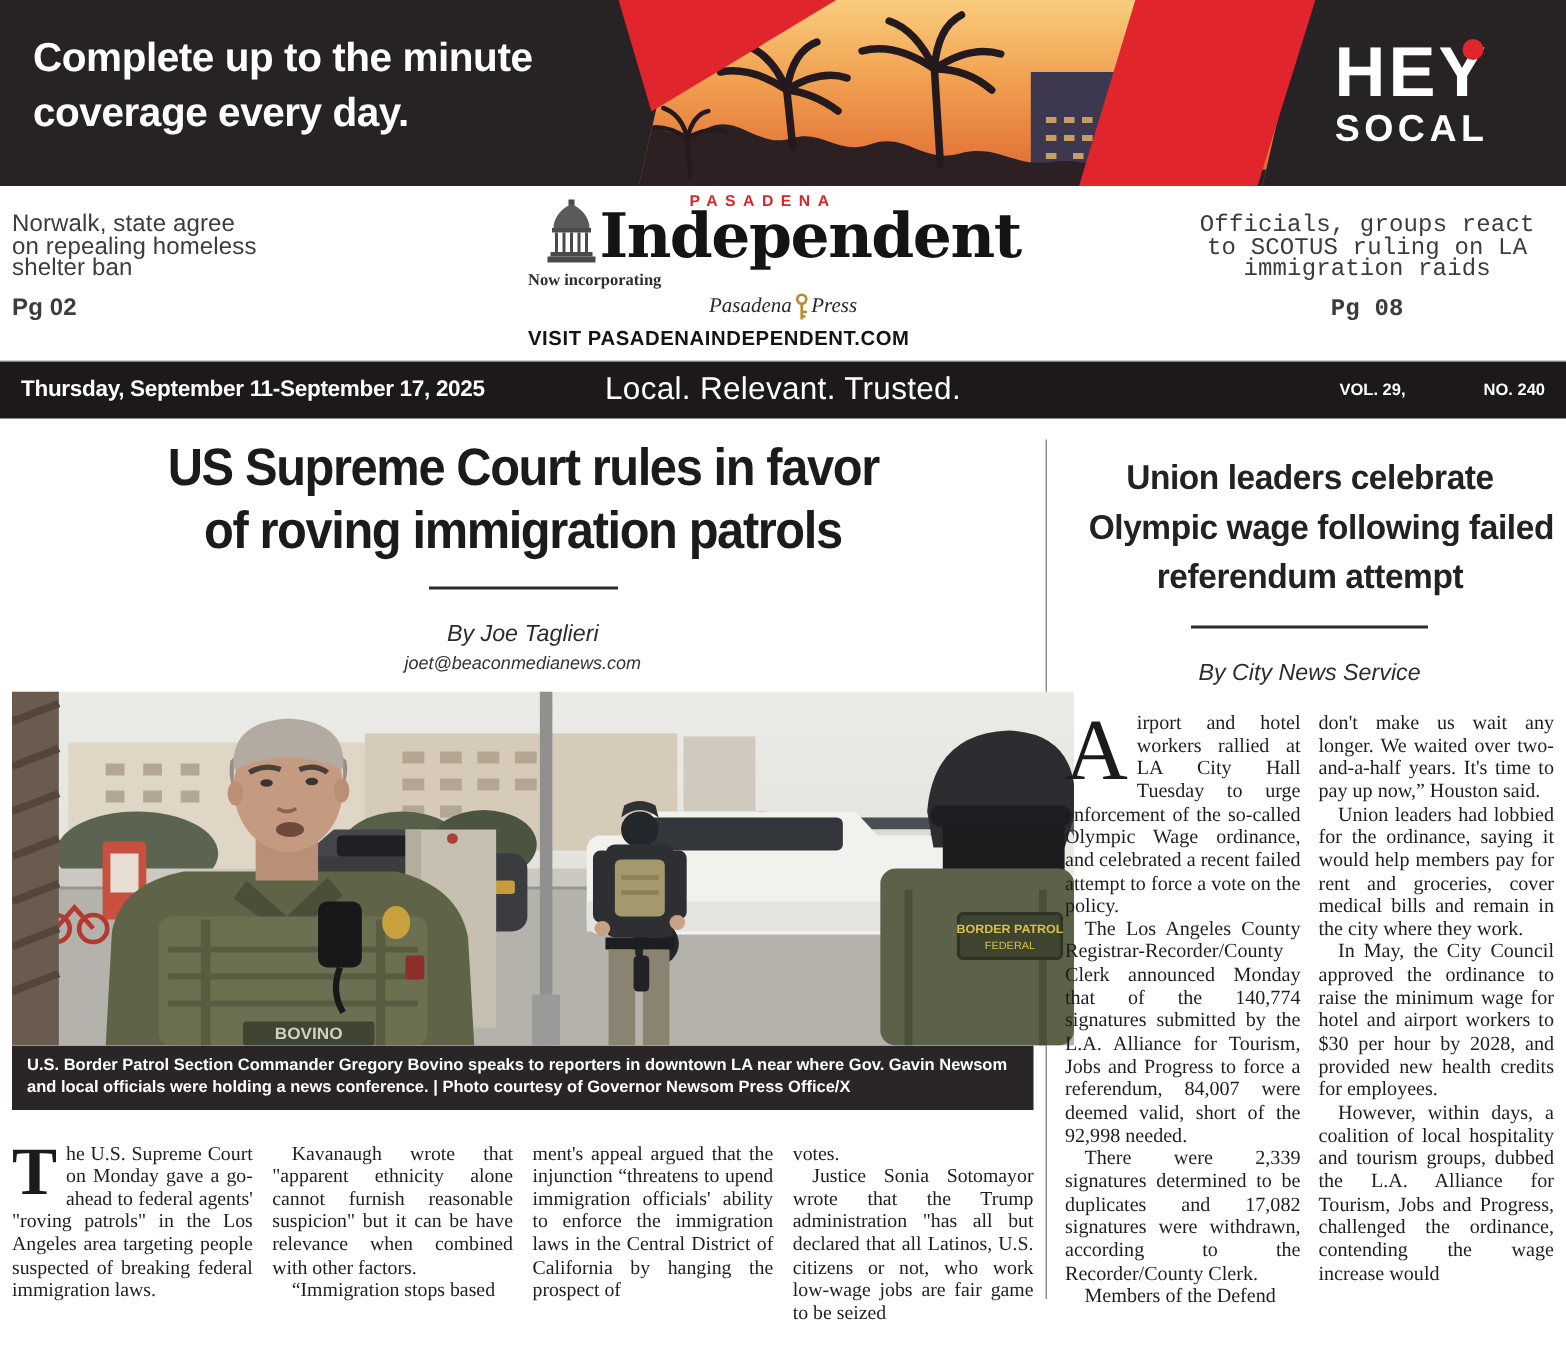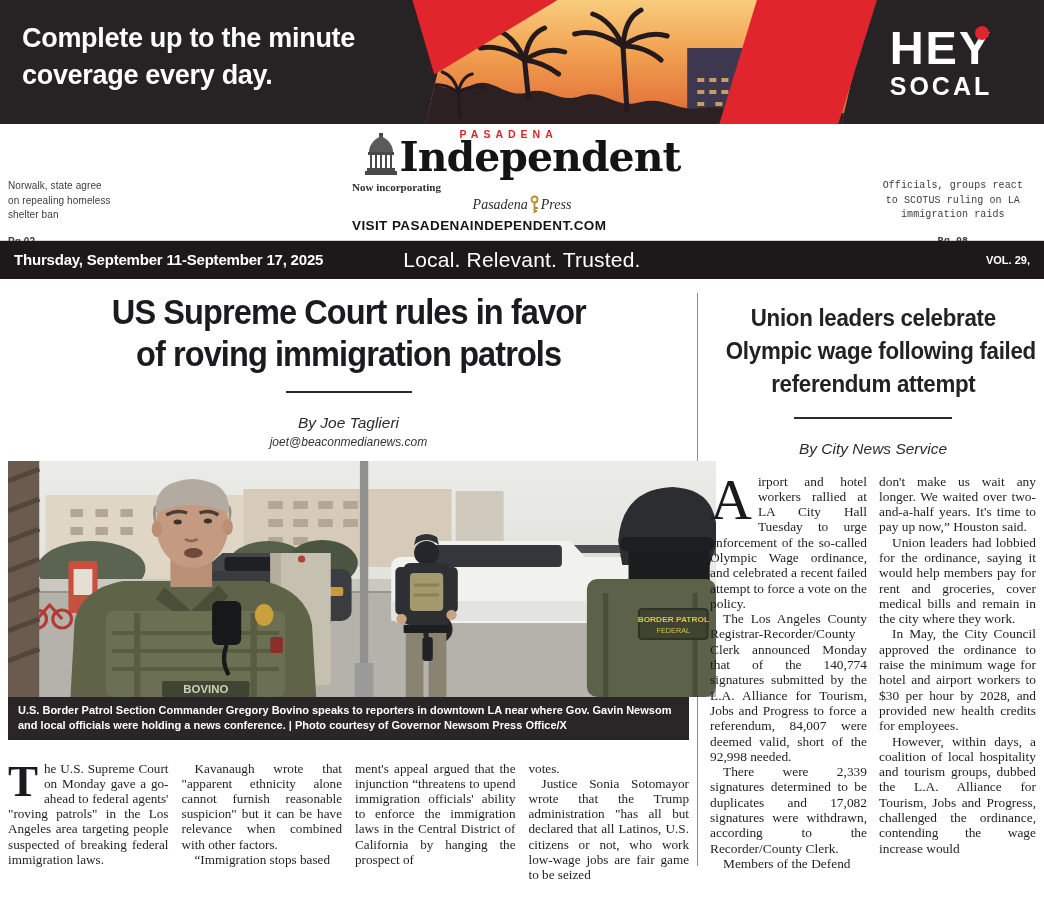--- a/index.html
+++ b/index.html
@@ -17,42 +17,42 @@
         clip-path:polygon(39.5% 0,53.4% 0,41.6% 60%);}
   .red-band-right{position:absolute;left:0;top:0;width:100%;height:100%;background:#e0252d;
         clip-path:polygon(72.5% 0,84% 0,80.3% 100%,68.9% 100%);}
   .heysocal{position:absolute;right:28px;top:24px;width:150px;text-align:center;color:#fff;}
   .hey{display:block;font-size:47px;line-height:48px;font-weight:700;letter-spacing:2px;}
   .logo-dot{position:absolute;right:27px;top:2px;width:14px;height:14px;border-radius:50%;background:#e0252d;}
   .socal{display:block;font-size:25px;line-height:28px;font-weight:700;letter-spacing:3px;}
 
   
   .masthead{position:relative;height:116px;border-bottom:1px solid #cfcfcf;background:#fff;}
-  .teaser{position:absolute;top:19px;font-size:10px;line-height:14.5px;color:#3c3c3c;letter-spacing:.1px;margin-top:36px;}
+  .teaser{position:absolute;top:19px;font-size:16px;line-height:14.5px;color:#3c3c3c;letter-spacing:.1px;}
   .teaser-left{left:8px;text-align:left;}
   .teaser-right{right:21px;text-align:center;font-family:Liberation Mono, monospace;}
   .teaser .pg{margin-top:12px;font-weight:700;color:#3c3c3c;}
   .mast-center{position:absolute;left:50%;top:4px;transform:translateX(-50%);text-align:left;width:340px;}
   .mast-title-row{display:flex;align-items:flex-end;justify-content:center;gap:2px;}
   .dome-icon{width:34px;height:44px;flex:0 0 auto;margin-bottom:2px;}
   .mast-title-wrap{position:relative;}
   .kicker{font-size:10.5px;font-weight:700;letter-spacing:5px;color:#d8262c;margin-left:60px;margin-bottom:-4px;}
   .mast-title{font-family:"DejaVu Serif",serif;font-weight:700;font-size:41px;line-height:42px;
         letter-spacing:-1px;color:#141414;}
   .now-inc{margin-top:3px;font-family:"Liberation Serif",serif;font-weight:700;font-size:11px;color:#2e2e2e;}
   .pp-row{margin-top:2px;font-family:"Liberation Serif",serif;font-style:italic;font-size:14px;color:#2a2a2a;
         display:flex;align-items:center;justify-content:center;gap:1px;}
   .key-icon{width:11px;height:20px;}
   .visit{margin-top:3px;font-weight:700;font-size:13.5px;letter-spacing:.4px;color:#141414;}
 
   
   .dateline{position:relative;height:38px;background:#1d191a;color:#fff;}
   .dl-date{position:absolute;left:14px;top:10px;font-size:15px;font-weight:600;letter-spacing:-.2px;}
   .dl-tag{position:absolute;left:50%;top:7px;transform:translateX(-50%);font-size:21px;letter-spacing:.2px;}
-  .dl-volno{position:absolute;right:14px;top:13px;display:flex;gap:52px;font-size:11px;font-weight:700;flex-direction:column;}
+  .dl-volno{position:absolute;right:14px;top:13px;display:flex;gap:52px;font-size:11px;font-weight:700;}
 
   
   .content{position:relative;}
   .divider{position:absolute;left:697px;top:14px;width:1px;height:573px;background:#8f8f8f;}
 
   .lead{position:absolute;left:8px;top:12px;width:681px;}
   .lead-headline{text-align:center;margin-top:6px;}
   .lead-headline .hl{display:inline-block;transform:scaleX(.93);transform-origin:center;
         font-size:35px;line-height:42px;font-weight:800;letter-spacing:-1px;color:#1b1b1d;white-space:nowrap;}
   .byrule{height:1.5px;background:#2b2b2b;margin:16px auto 8px;}

